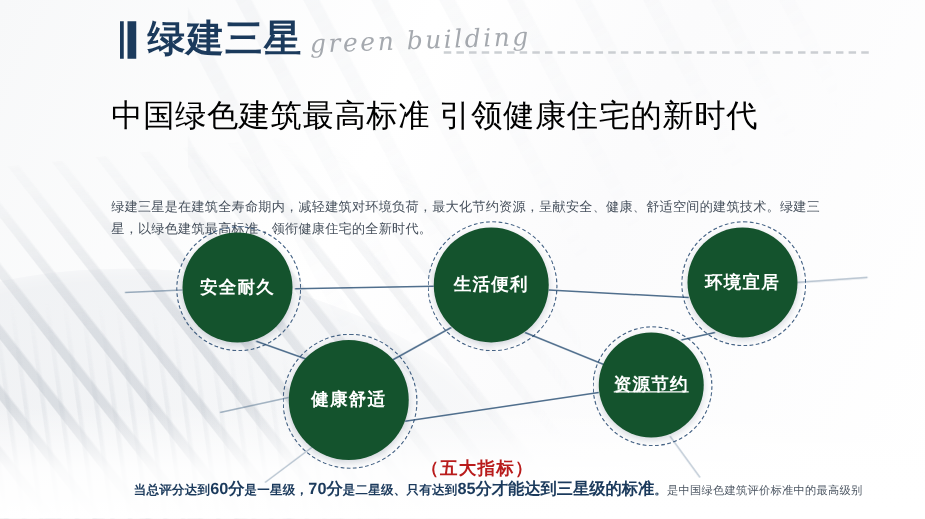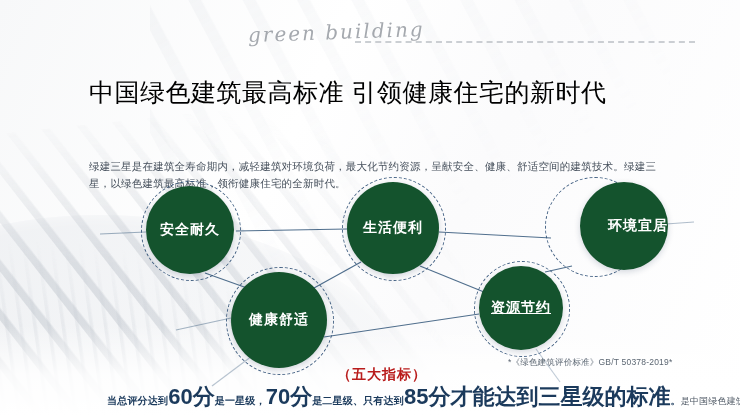--- a/index.html
+++ b/index.html
@@ -228,21 +228,21 @@
     position: absolute;
     left: 107px;
     top: 382px;
     white-space: nowrap;
     color: #1b3a5c;
     font-size: 10px;
     letter-spacing: 0.2px;
   }
   .bottom-caption .small { font-size: 10px; font-weight: bold; }
   .bottom-caption .big {
-    font-size: 22px;
+    font-size: 13px;
     font-weight: bold;
     letter-spacing: 0;
   }
   .bottom-caption .tail {
     font-size: 9px;
     font-weight: normal;
     color: #4d5763;
   }
 </style>
 </head>
@@ -250,20 +250,25 @@
 
 <div class="slide">
 
   <div class="bg-base"></div>
   <div class="bg-arc"></div>
   <div class="bg-swoosh-a"></div>
   <div class="bg-swoosh-b"></div>
   <div class="bg-sheen"></div>
   <div class="bg-bottom-fade"></div>
 
+  <div class="header">
+    <div class="bar-thin"></div>
+    <div class="bar-thick"></div>
+    <div class="brand-cn">绿建三星</div>
+  </div>
   <div class="brand-en">green building</div>
   <div class="header-dash"></div>
 
   <div class="headline">中国绿色建筑最高标准  引领健康住宅的新时代</div>
   <div class="paragraph">绿建三星是在建筑全寿命期内，减轻建筑对环境负荷，最大化节约资源，呈献安全、健康、舒适空间的建筑技术。绿建三星，以绿色建筑最高标准，领衔健康住宅的全新时代。</div>
 
   <svg class="diagram" viewBox="0 0 740 415" xmlns="http://www.w3.org/2000/svg">
     <g stroke="#3d5f80" stroke-width="1.2" fill="none" opacity="0.9">
 
       <line x1="236" y1="231" x2="347" y2="229"></line>
@@ -298,37 +303,36 @@
     <div class="node" style="left:146px; top:186px; width:88px; height:88px;">
       <span>安全耐久</span>
     </div>
 
     <div class="node-ring" style="left:342px; top:177px; width:102px; height:102px;"></div>
     <div class="node" style="left:347px; top:182px; width:92px; height:92px;">
       <span>生活便利</span>
     </div>
 
     <div class="node-ring" style="left:545px; top:177px; width:98px; height:98px;"></div>
-    <div class="node" style="left:580px; top:182px; width:88px; height:88px;justify-content:flex-end;">
+    <div class="node" style="left:550px; top:182px; width:88px; height:88px;">
       <span>环境宜居</span>
     </div>
 
     <div class="node-ring" style="left:226px; top:267px; width:106px; height:106px;"></div>
     <div class="node" style="left:231px; top:272px; width:96px; height:96px;">
       <span>健康舒适</span>
     </div>
 
     <div class="node-ring" style="left:474px; top:261px; width:94px; height:94px;"></div>
     <div class="node" style="left:479px; top:266px; width:84px; height:84px;text-decoration:underline;">
       <span>资源节约</span>
     </div>
 
   </div>
 
   <div class="label-indicators">（五大指标）</div>
 
-  <div class="footnote">*《绿色建筑评价标准》GB/T  50378-2019*</div>
 
   <div class="bottom-caption">
     <span class="small">当总评分达到</span><span class="big">60分</span><span class="small">是一星级，</span><span class="big">70分</span><span class="small">是二星级、只有达到</span><span class="big">85分</span><span class="big">才能达到三星级的标准</span><span class="small">。</span><span class="tail">是中国绿色建筑评价标准中的最高级别</span>
   </div>
 
 </div>
 
 </body></html>

